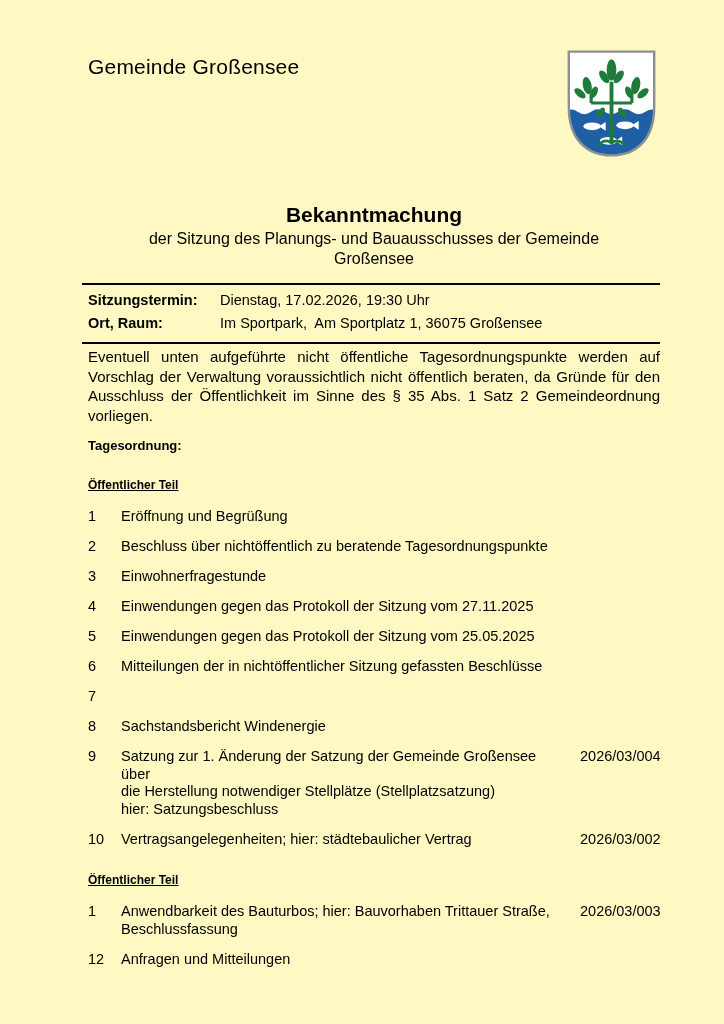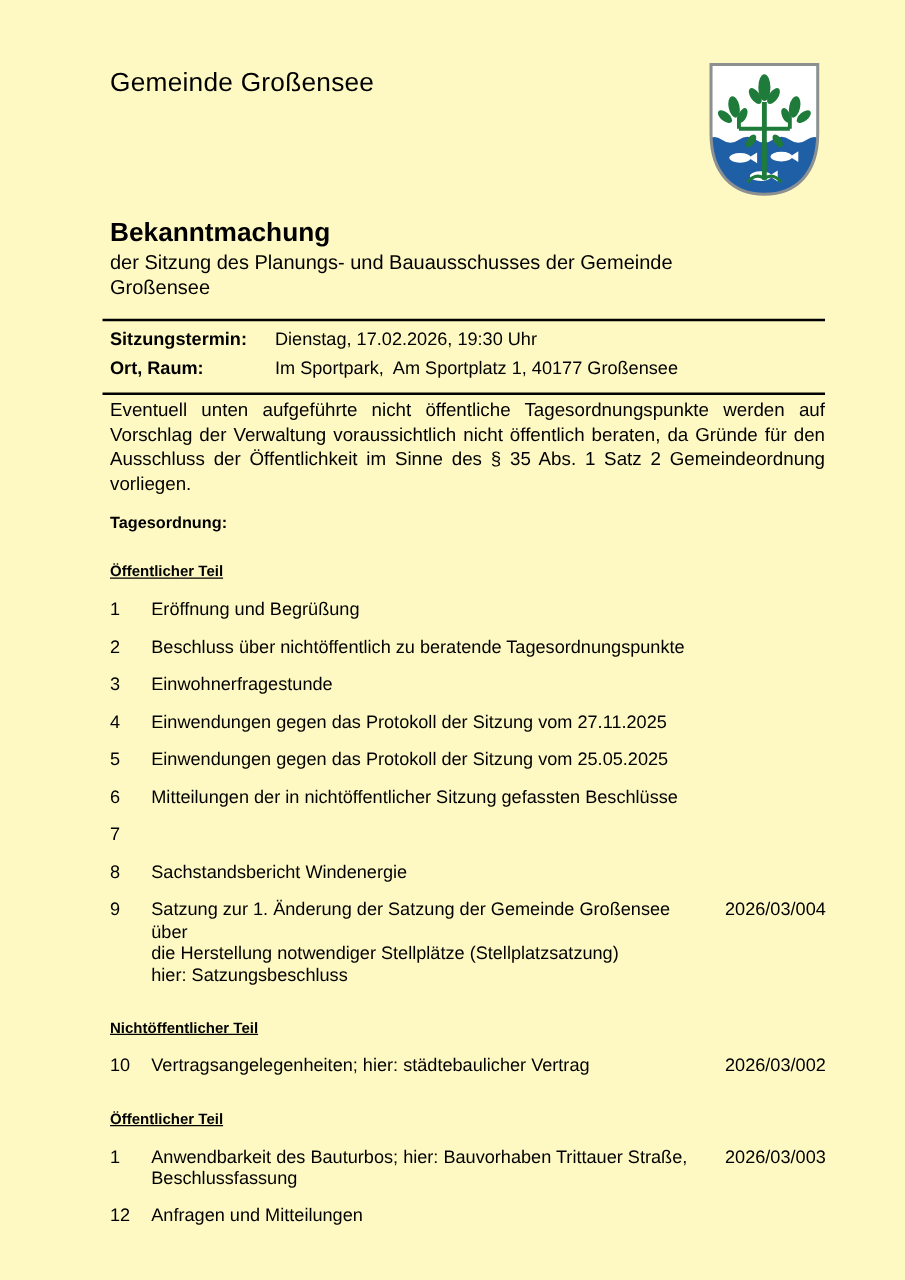--- a/index.html
+++ b/index.html
@@ -23,21 +23,21 @@
     height: 114px;
   }
   .municipality {
     font-size: 21px;
     margin-top: 8px;
     letter-spacing: 0.2px;
   }
   .crest { width: 97px; height: 113px; display: block; }
 
   
-  .title-block { margin-top: 13px; }
+  .title-block { text-align: center; margin-top: 41px; }
   .title-main { font-size: 21px; font-weight: bold; line-height: 1.2; }
   .title-sub  { font-size: 16px; line-height: 1.25; margin-top: 2px; white-space: pre-line; }
 
   
   .rule {
     border: none;
     border-top: 2px solid #000;
     margin: 0 0 0 -6px;
     padding: 0;
   }
@@ -158,21 +158,21 @@
 
   <hr class="rule rule-1">
 
   <div class="meta">
     <div class="meta-row">
       <span class="meta-label">Sitzungstermin:</span>
       <span class="meta-value">Dienstag, 17.02.2026, 19:30 Uhr</span>
     </div>
     <div class="meta-row">
       <span class="meta-label">Ort, Raum:</span>
-      <span class="meta-value">Im Sportpark,  Am Sportplatz 1, 40177 Großensee</span>
+      <span class="meta-value">Im Sportpark,  Am Sportplatz 1, 36075 Großensee</span>
     </div>
   </div>
 
   <hr class="rule rule-2">
 
   <p class="notice">Eventuell unten aufgeführte nicht öffentliche Tagesordnungspunkte werden auf Vorschlag der Verwaltung voraussichtlich nicht öffentlich beraten, da Gründe für den Ausschluss der Öffentlichkeit im Sinne des § 35 Abs. 1 Satz 2 Gemeindeordnung vorliegen.</p>
 
   <h2 class="agenda-heading">Tagesordnung:</h2>
 
   <div>
@@ -220,21 +220,20 @@
     <div class="item">
       <span class="item-num">9</span>
       <span class="item-text">Satzung zur 1. Änderung der Satzung der Gemeinde Großensee über
 die Herstellung notwendiger Stellplätze (Stellplatzsatzung)
 hier: Satzungsbeschluss</span>
       <span class="item-ref">2026/03/004</span>
     </div>
   </div>
 
   <div>
-    <div class="section-title">Nichtöffentlicher Teil</div>
 
     <div class="item">
       <span class="item-num">10</span>
       <span class="item-text">Vertragsangelegenheiten; hier: städtebaulicher Vertrag</span>
       <span class="item-ref">2026/03/002</span>
     </div>
   </div>
 
   <div>
     <div class="section-title">Öffentlicher Teil</div>

